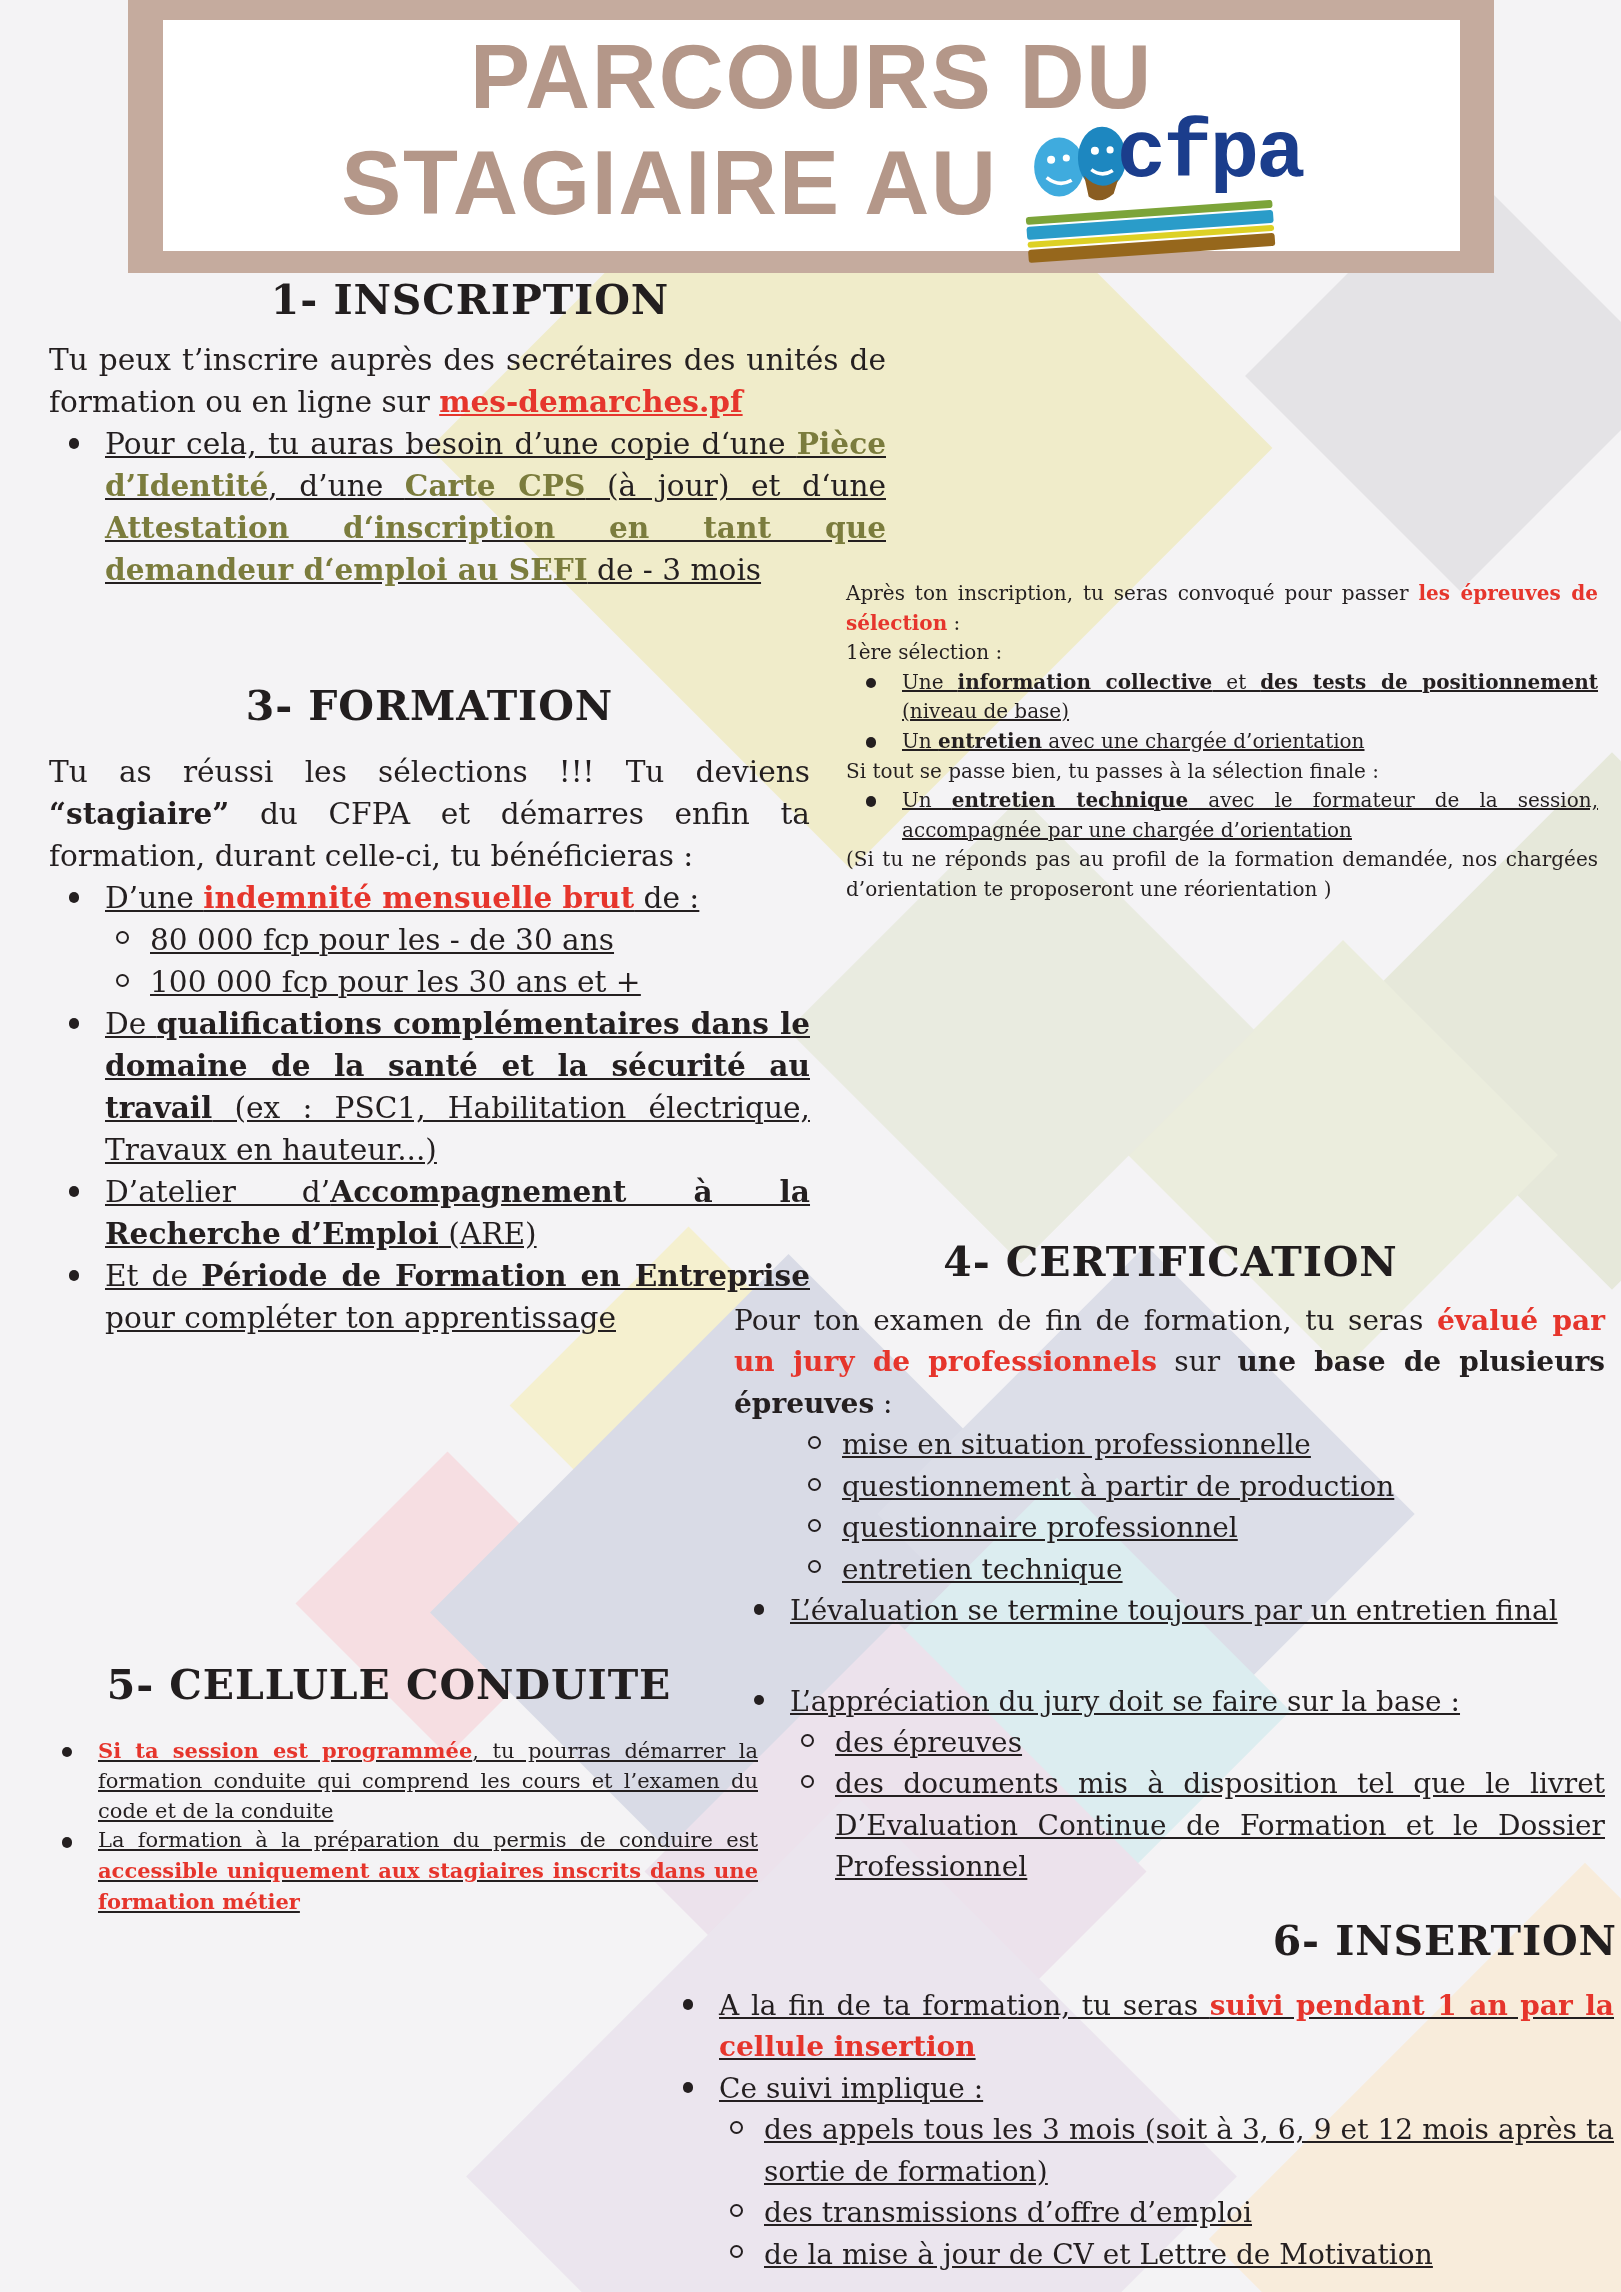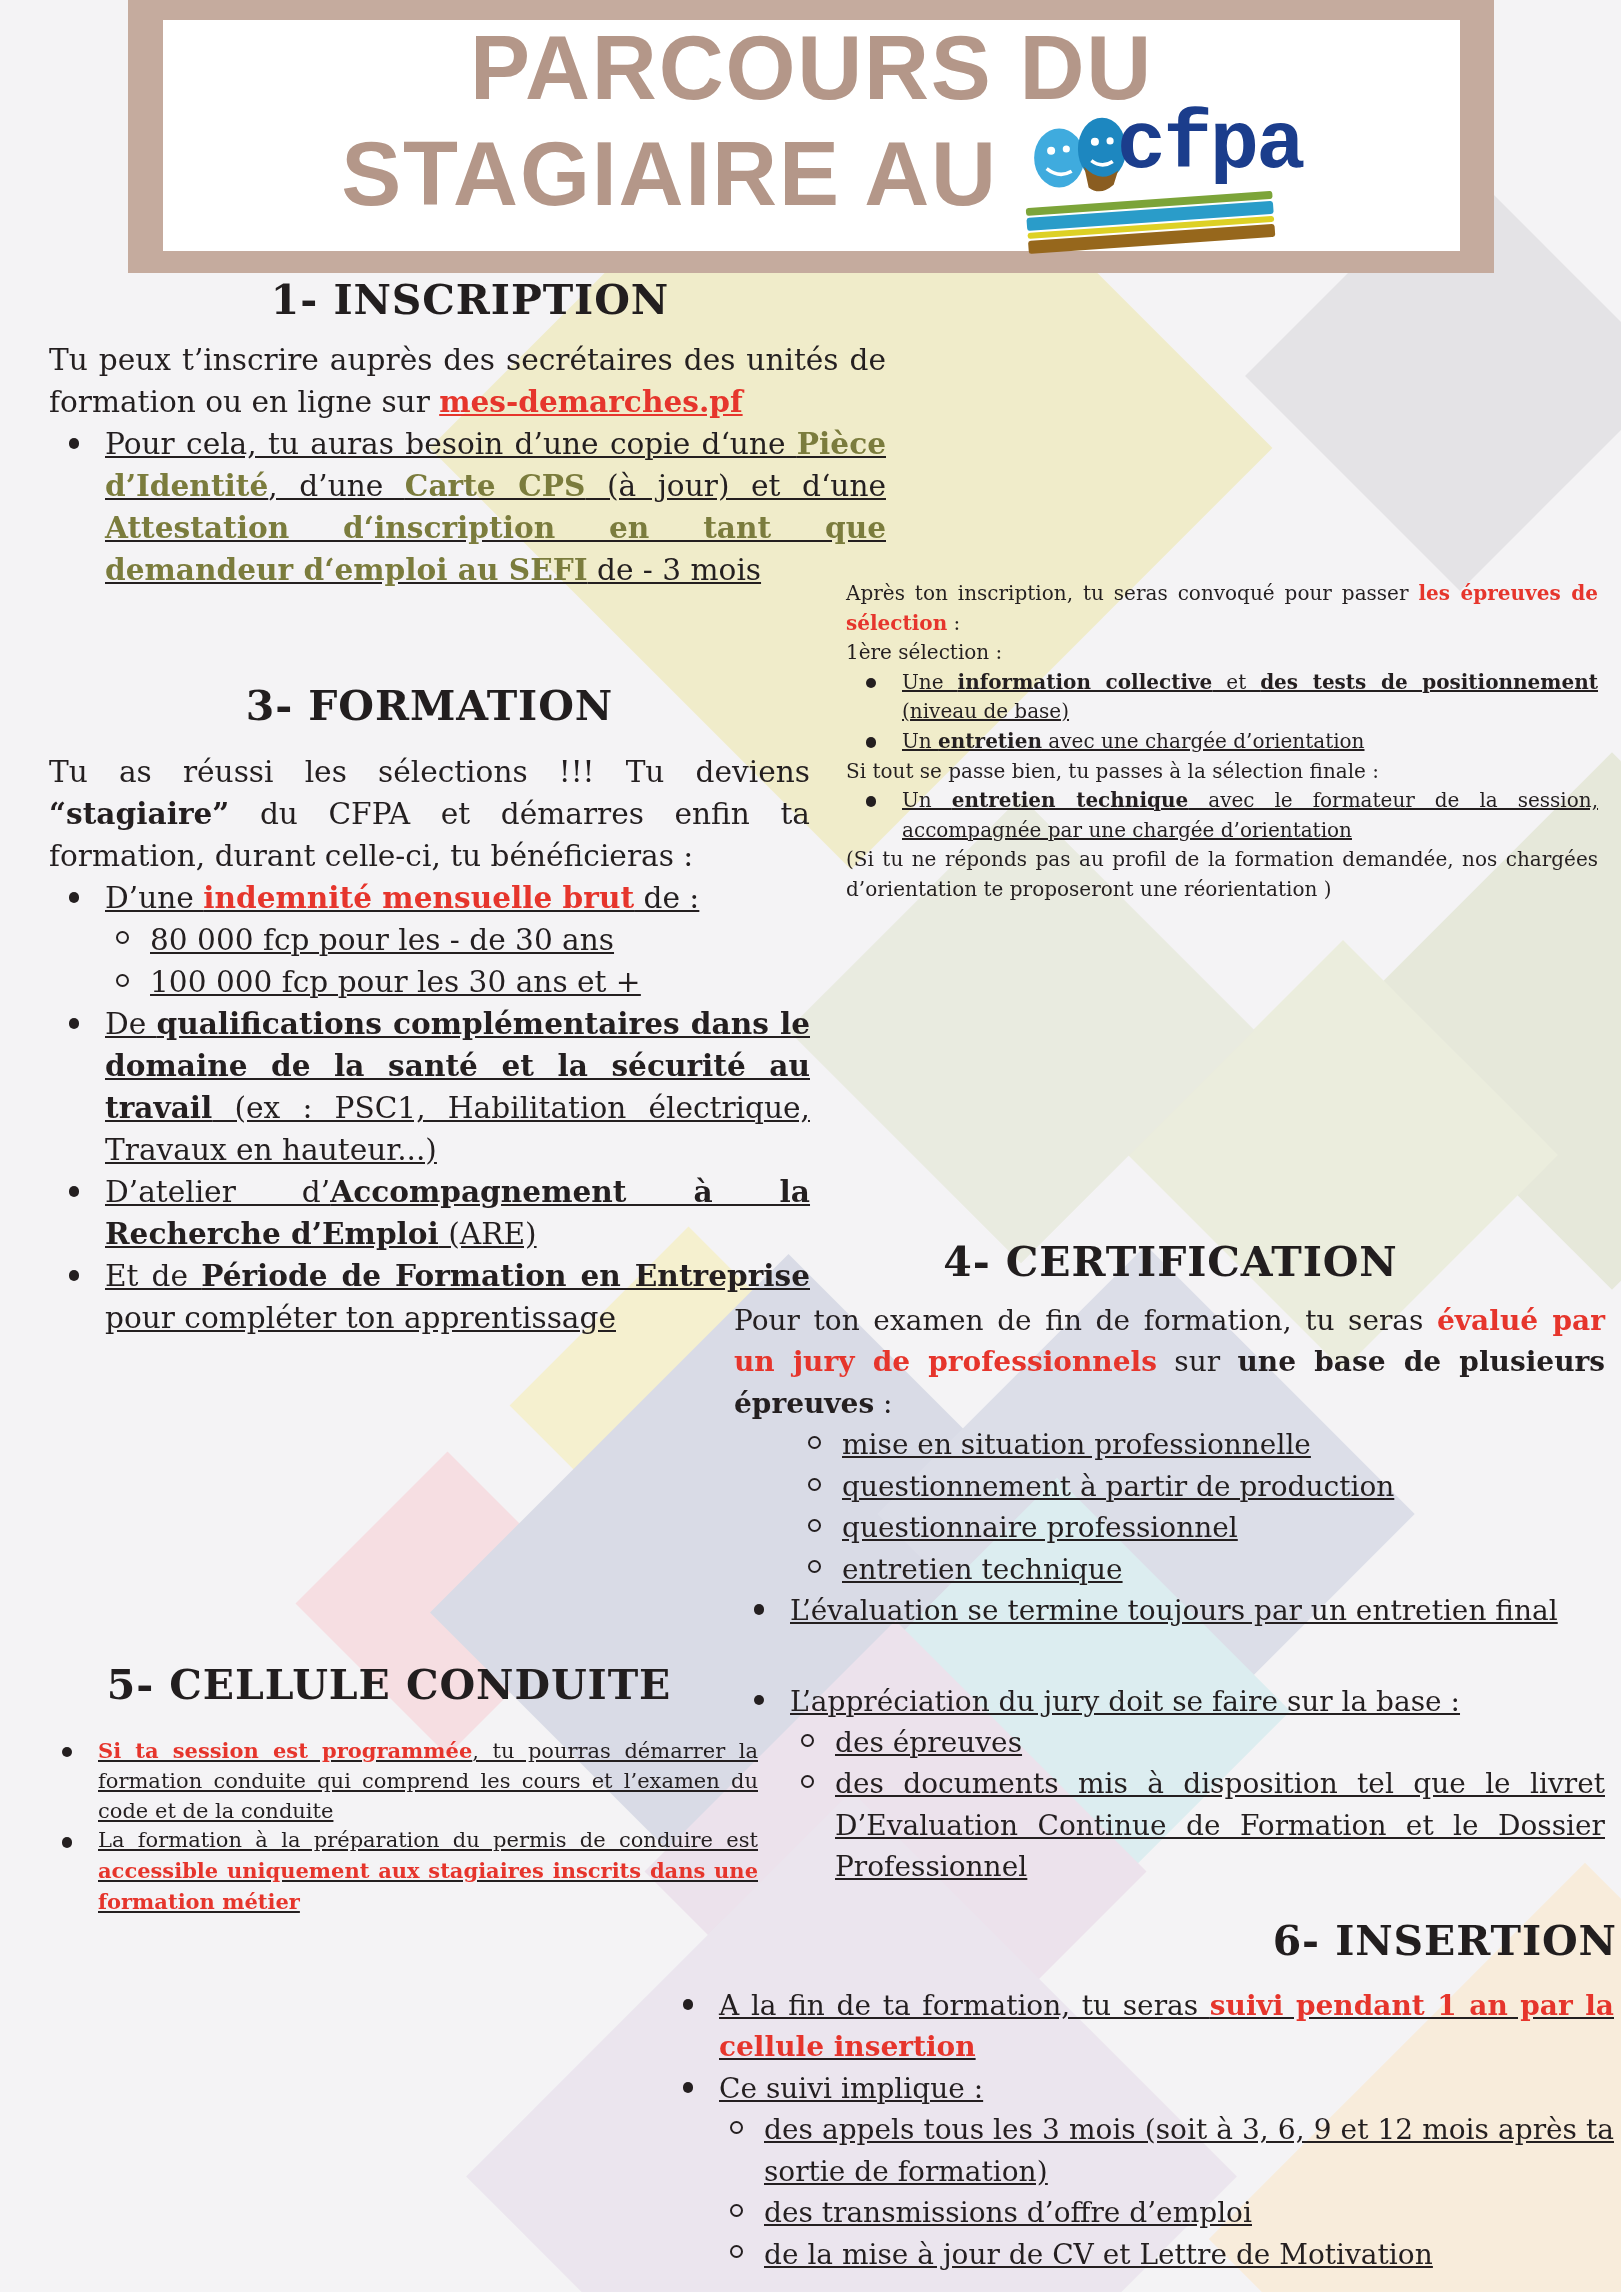--- a/index.html
+++ b/index.html
@@ -19,21 +19,21 @@
   .d8{left:956px;top:1324px;width:380px;height:380px;background:#dcdee8;}
   .d9{left:892px;top:1546px;width:330px;height:330px;background:#dcedf0;}
   .d10{left:718px;top:1694px;width:355px;height:355px;background:#ece2ec;}
   .d11{left:579px;top:1904px;width:545px;height:545px;background:#ebe5ee;}
   .d12{left:1319px;top:1973px;width:532px;height:532px;background:#f8ecdb;}
 
   
   .header-frame{position:absolute;left:128px;top:0;width:1366px;height:273px;
                 background:#c5ab9e;z-index:3;}
   .title-box{position:absolute;left:35px;top:19.7px;width:1297px;height:231px;background:#ffffff;
-             display:flex;flex-direction:column;align-items:center;}
+             display:flex;flex-direction:column;align-items:center;justify-content:center;}
   .title-line1,.title-line2{font-family:"Liberation Sans",sans-serif;font-weight:700;
              font-size:90px;line-height:1.08;letter-spacing:1.8px;color:#b49789;}
   .title-line2-row{display:flex;align-items:center;}
   .logo{position:relative;display:inline-block;width:255px;height:116px;margin-left:29px;transform:translateY(5.4px);}
   .faces{position:absolute;left:0;top:-10.7px;width:109px;height:93px;}
   .cfpa-text{position:absolute;left:90px;top:-23px;font-family:Liberation Mono, monospace;
              font-weight:700;font-size:82px;color:#1b3d8c;letter-spacing:-2.7px;}
   .stripes{position:absolute;left:0;top:77px;width:247px;transform:rotate(-4deg);}
   .stripes i{display:block;border-radius:2.7px;}
   .stripes .s1{height:8px;background:#7ca439;margin-bottom:1.8px;}

